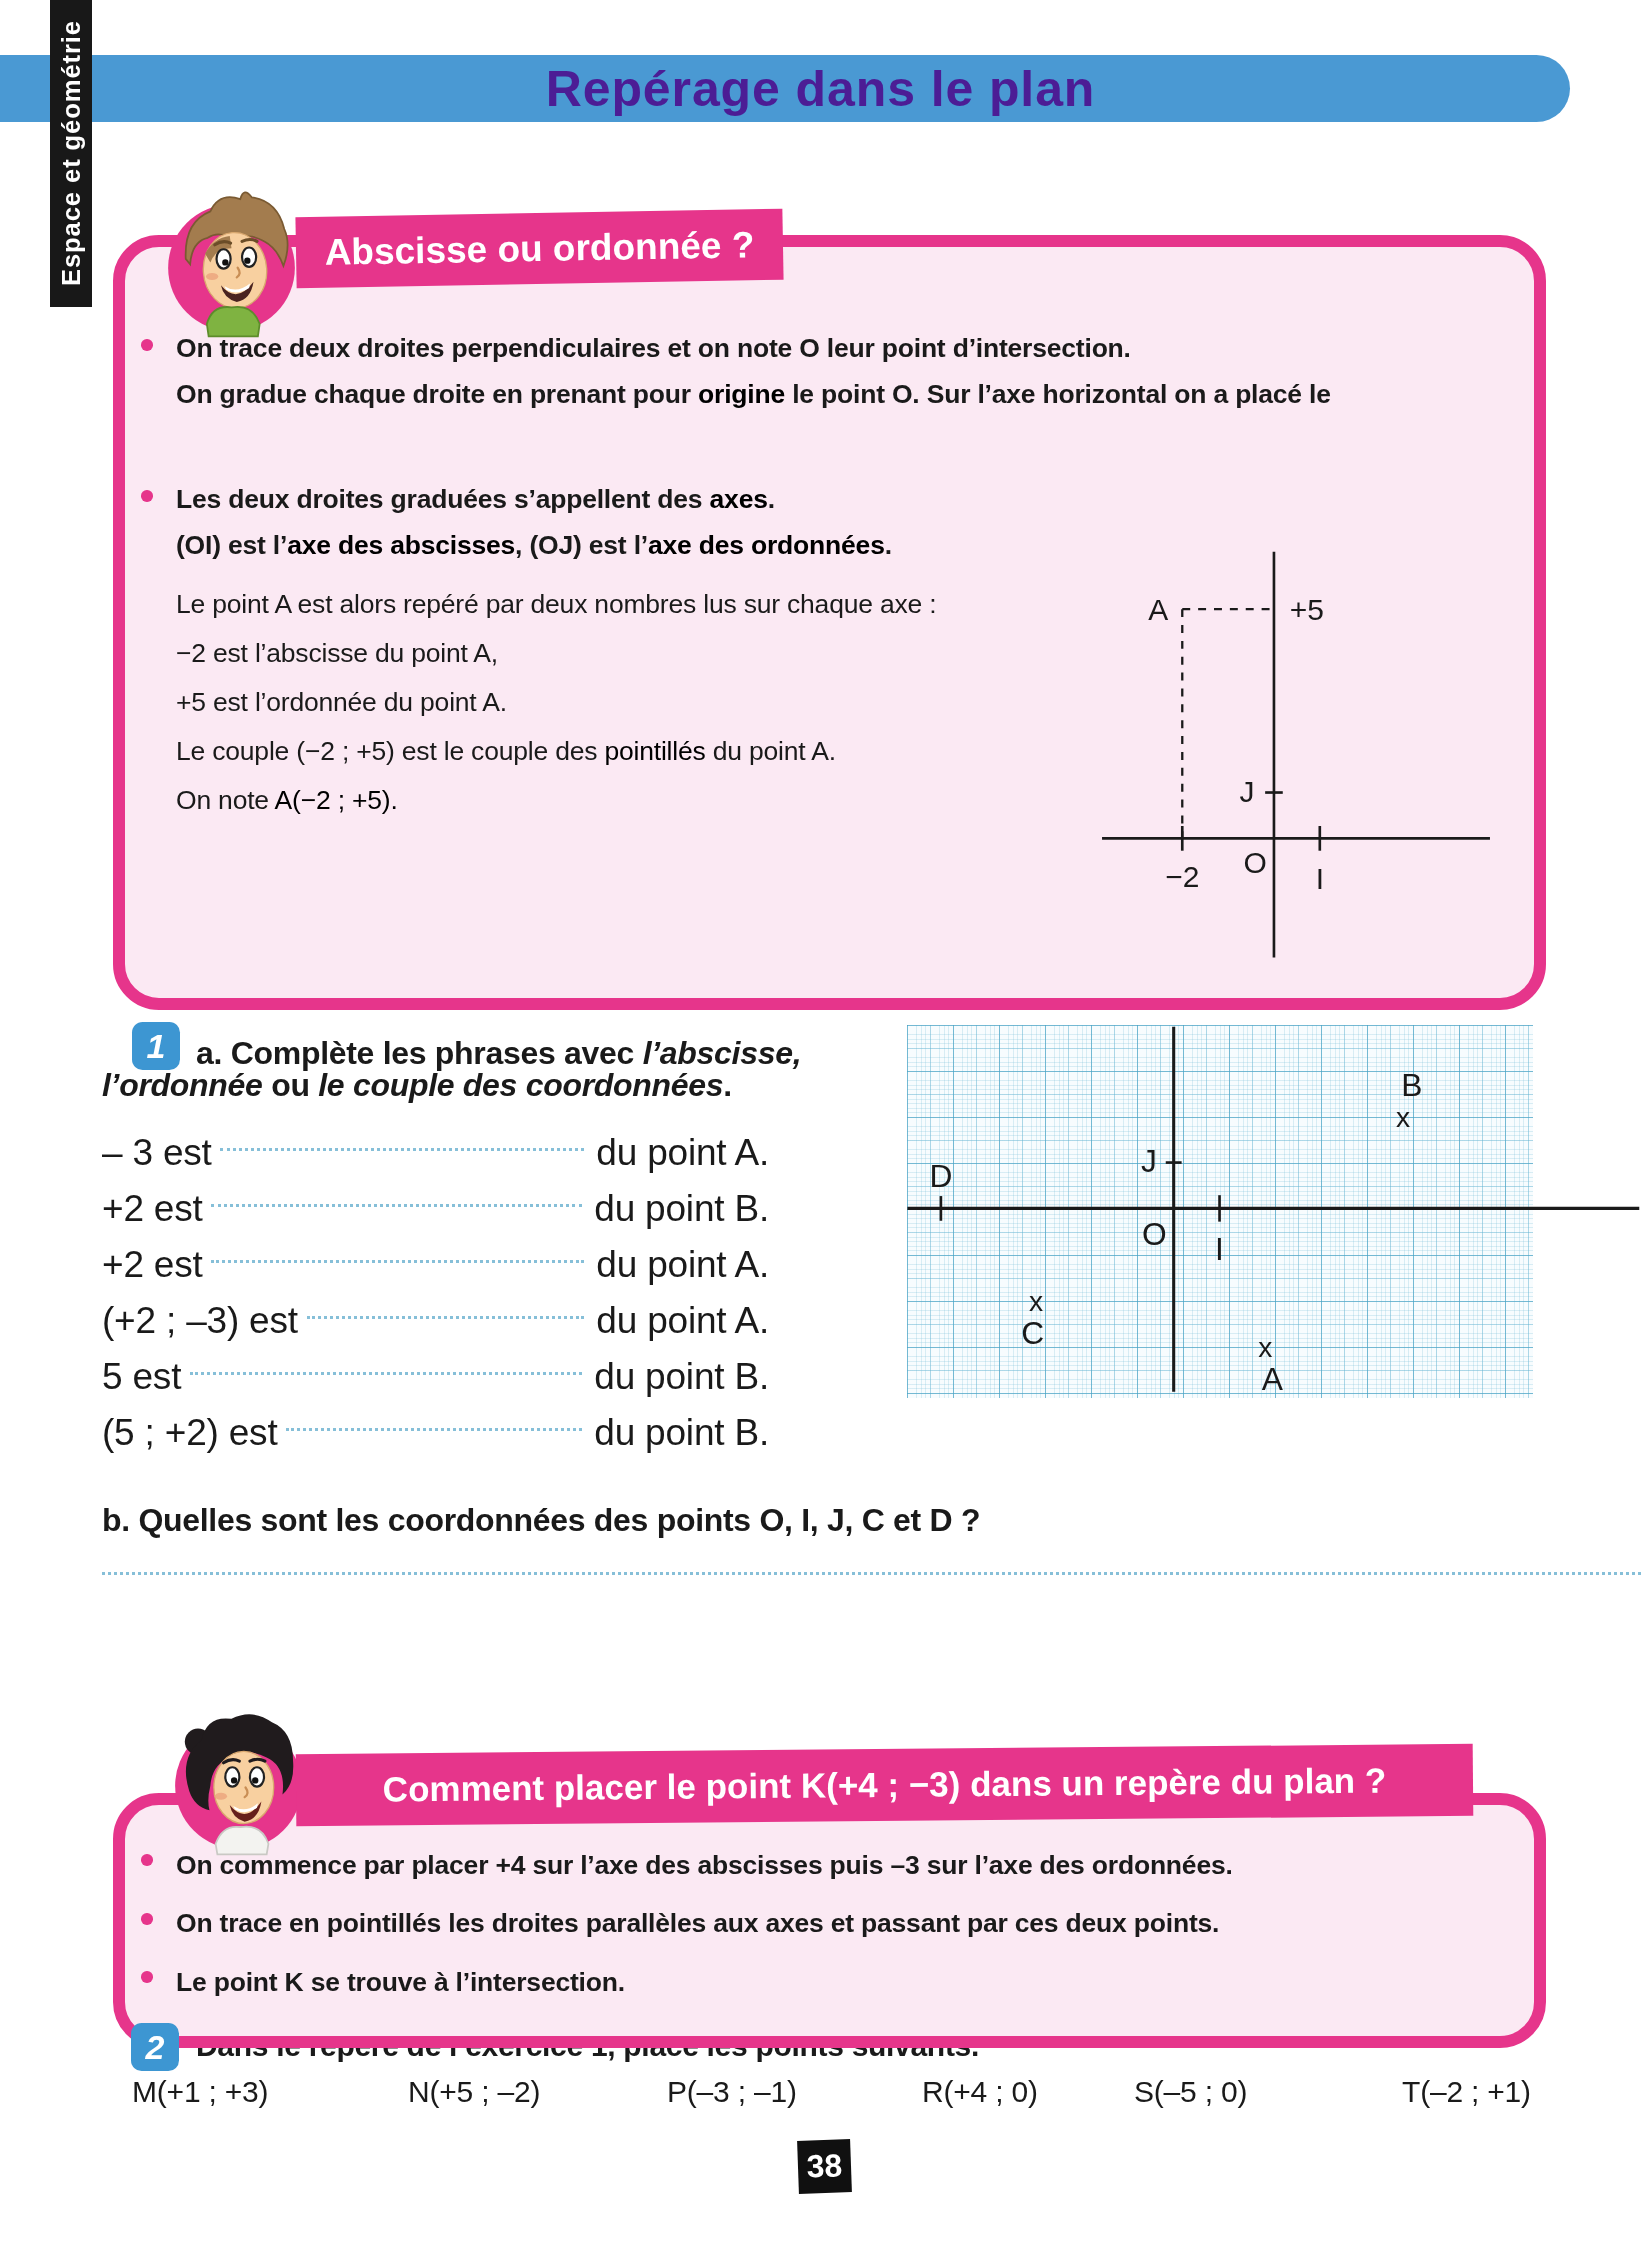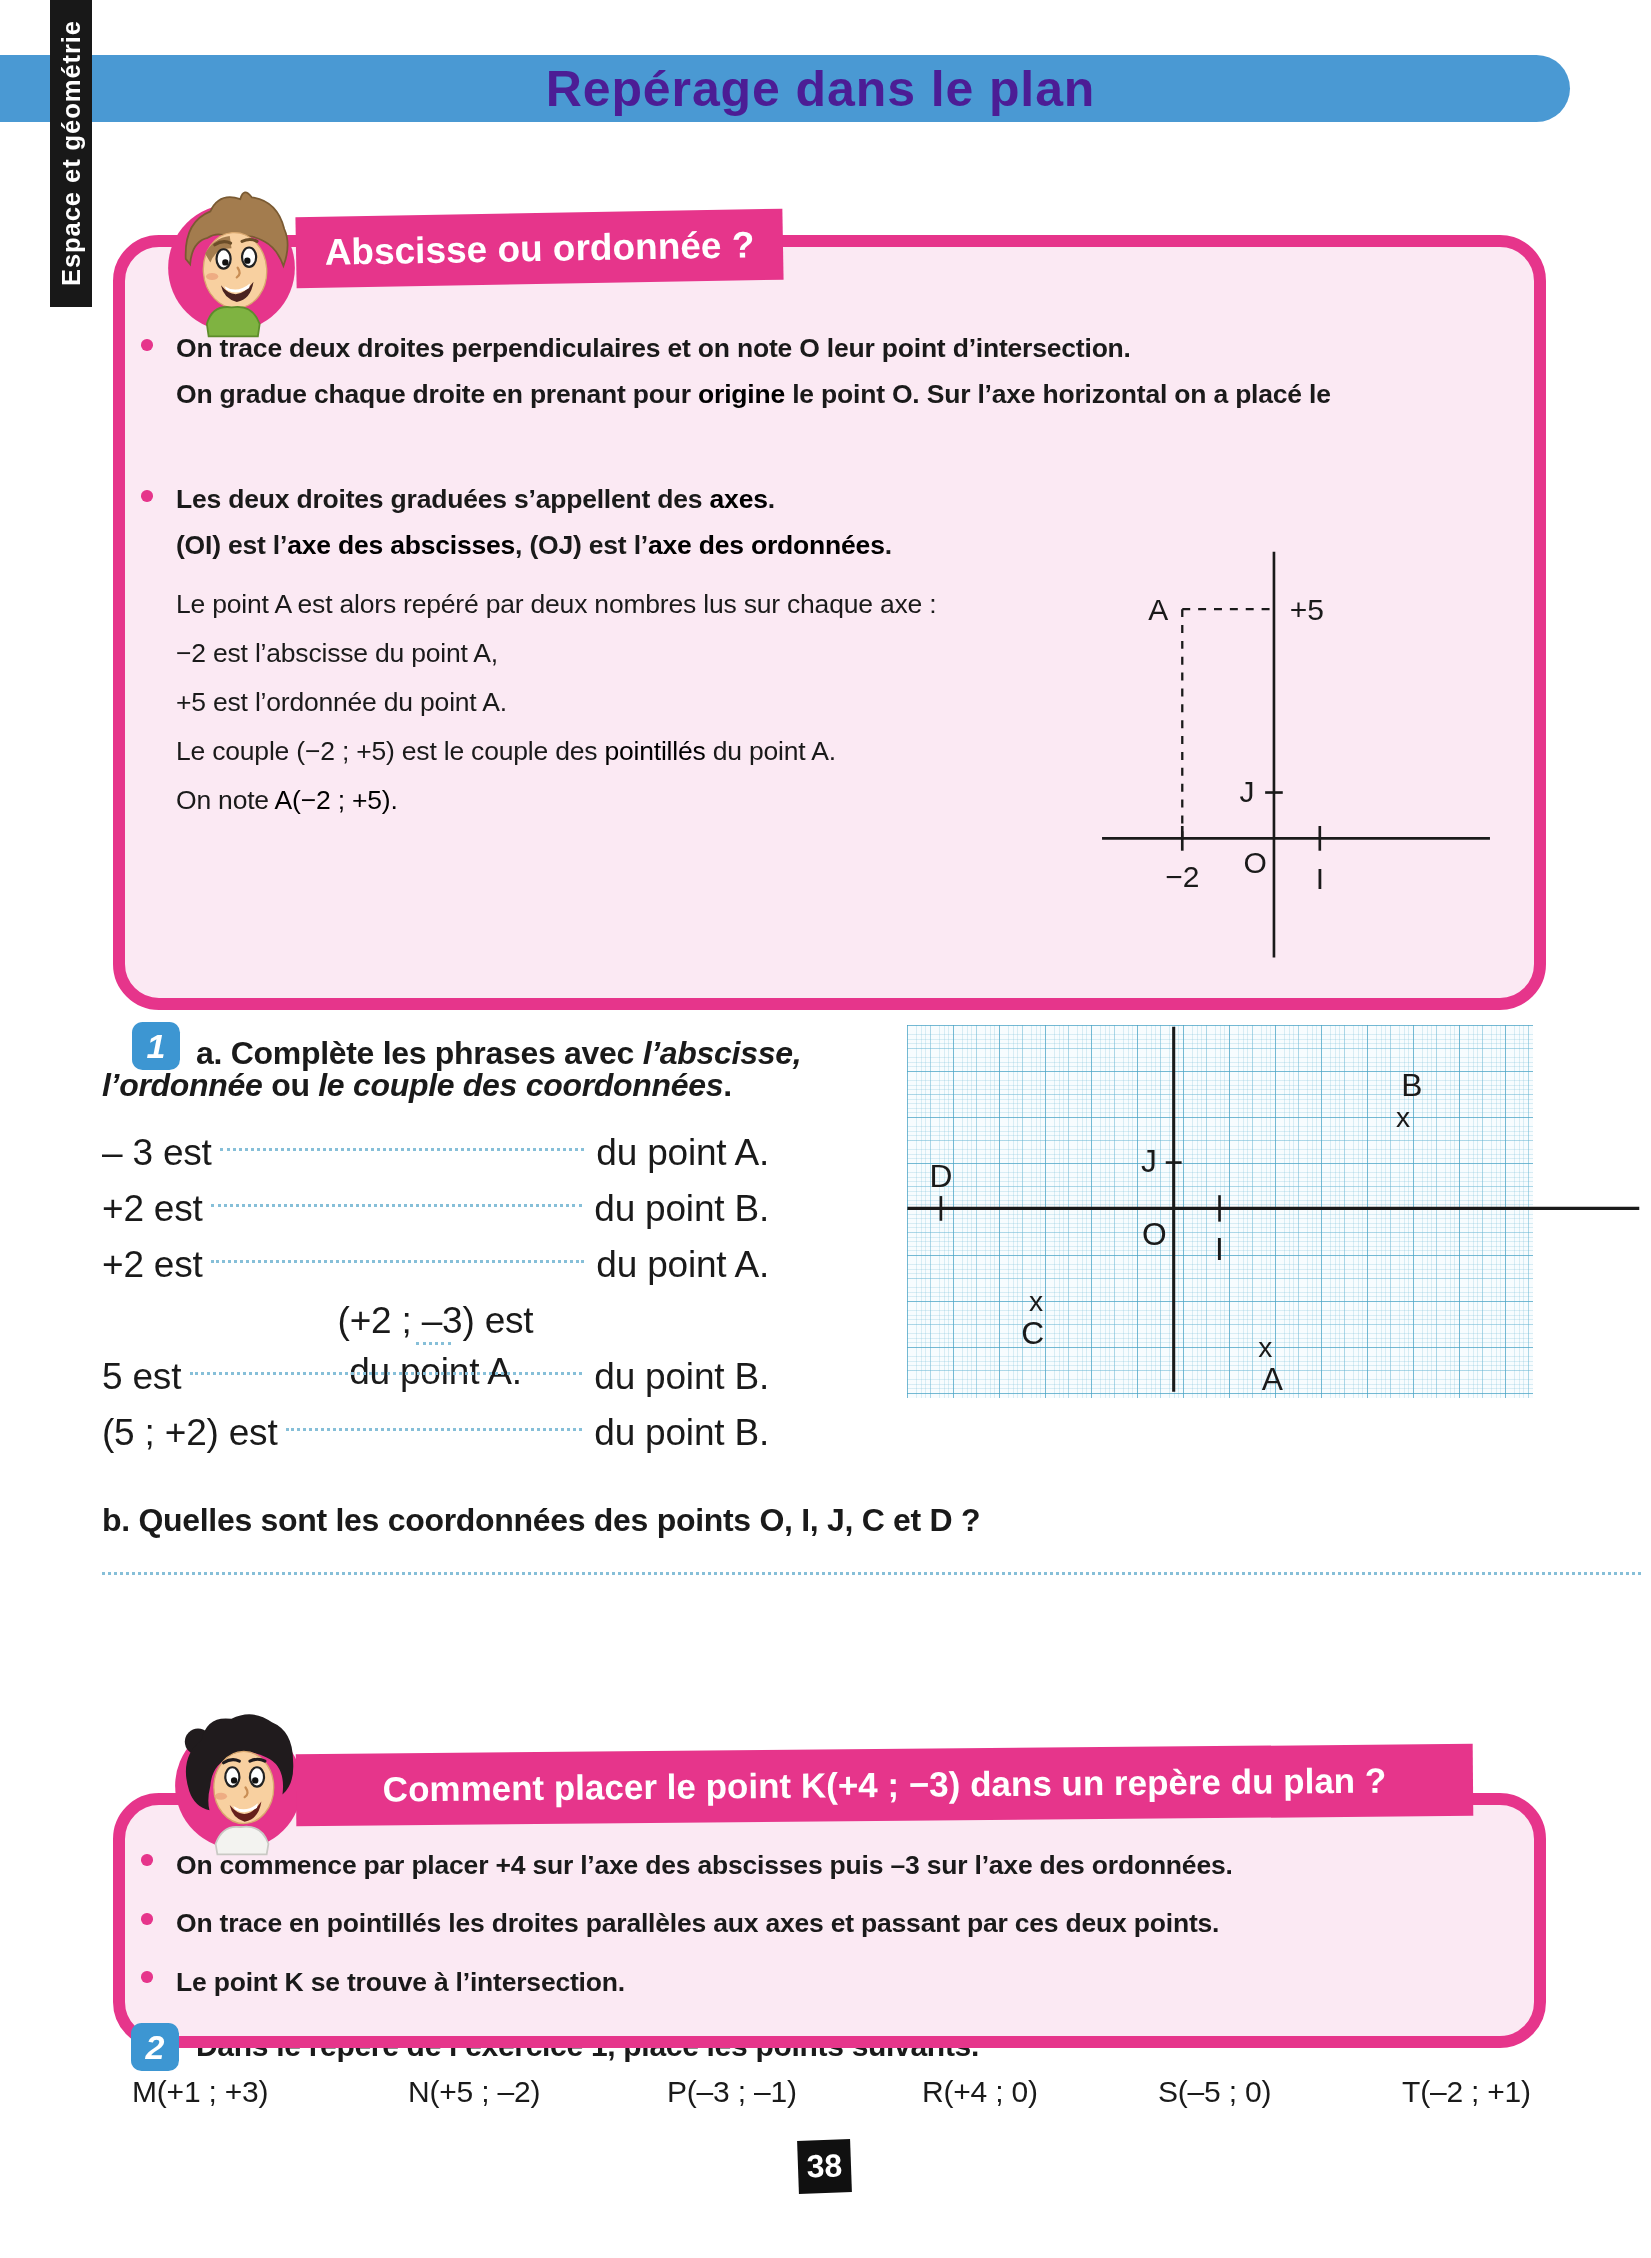--- a/index.html
+++ b/index.html
@@ -138,21 +138,21 @@
   <div class="fill-row" style="left:102px;top:1188px;width:667px;">
     <span class="pre">+2 est</span>
     <span class="dots"></span>
     <span class="suf">du point B.</span>
   </div>
   <div class="fill-row" style="left:102px;top:1244px;width:667px;">
     <span class="pre">+2 est</span>
     <span class="dots"></span>
     <span class="suf">du point A.</span>
   </div>
-  <div class="fill-row" style="left:102px;top:1300px;width:667px;flex-direction:column;">
+  <div class="fill-row" style="left:102px;top:1300px;width:667px;">
     <span class="pre">(+2 ; –3) est</span>
     <span class="dots"></span>
     <span class="suf">du point A.</span>
   </div>
   <div class="fill-row" style="left:102px;top:1356px;width:667px;">
     <span class="pre">5 est</span>
     <span class="dots"></span>
     <span class="suf">du point B.</span>
   </div>
   <div class="fill-row" style="left:102px;top:1412px;width:667px;">
@@ -219,21 +219,21 @@
 
   <div class="ex-badge" style="left:131px;top:2023px;">
     <span>2</span>
   </div>
   <div class="ex-title" style="left:196px;top:2029px;font-size:30px;">Dans le repère de l’exercice 1, place les points suivants.</div>
 
   <div class="pts" style="left:132px;">M(+1 ; +3)</div>
   <div class="pts" style="left:408px;">N(+5 ; –2)</div>
   <div class="pts" style="left:667px;">P(–3 ; –1)</div>
   <div class="pts" style="left:922px;">R(+4 ; 0)</div>
-  <div class="pts" style="left:1158px;">S(–5 ; 0)</div>
+  <div class="pts" style="left:1134px;">S(–5 ; 0)</div>
   <div class="pts" style="left:1402px;">T(–2 ; +1)</div>
 
   <div class="page-num">
     <span>38</span>
   </div>
 
 </div>
 
 
 </body></html>

